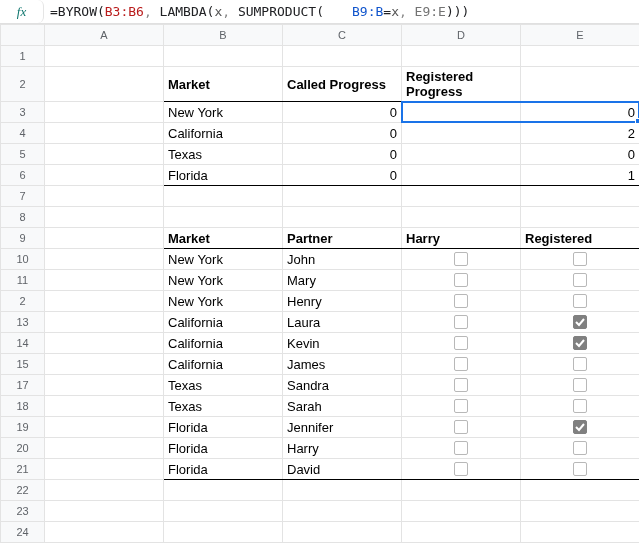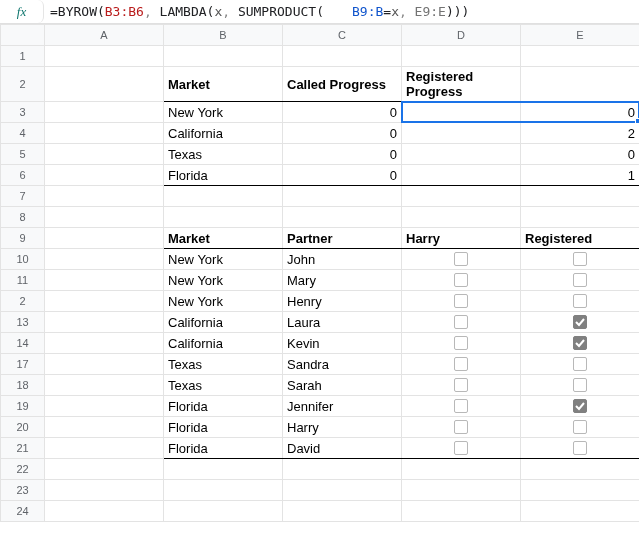--- a/index.html
+++ b/index.html
@@ -374,20 +374,40 @@
             <div class="cell-inner center">
               <span class="cb checked">
                 <svg viewBox="0 0 10 10">
                   <path d="M1 5 L4 8 L9 2" stroke="#fff" stroke-width="2" fill="none"></path>
                 </svg>
               </span>
             </div>
           </td>
         </tr>
         <tr>
+          <th class="rowhdr">15</th>
+          <td></td>
+          <td class="bl">
+            <div class="cell-inner">California</div>
+          </td>
+          <td>
+            <div class="cell-inner">James</div>
+          </td>
+          <td>
+            <div class="cell-inner center">
+              <span class="cb"></span>
+            </div>
+          </td>
+          <td class="br">
+            <div class="cell-inner center">
+              <span class="cb"></span>
+            </div>
+          </td>
+        </tr>
+        <tr>
           <th class="rowhdr">17</th>
           <td></td>
           <td class="bl">
             <div class="cell-inner">Texas</div>
           </td>
           <td>
             <div class="cell-inner">Sandra</div>
           </td>
           <td>
             <div class="cell-inner center">

